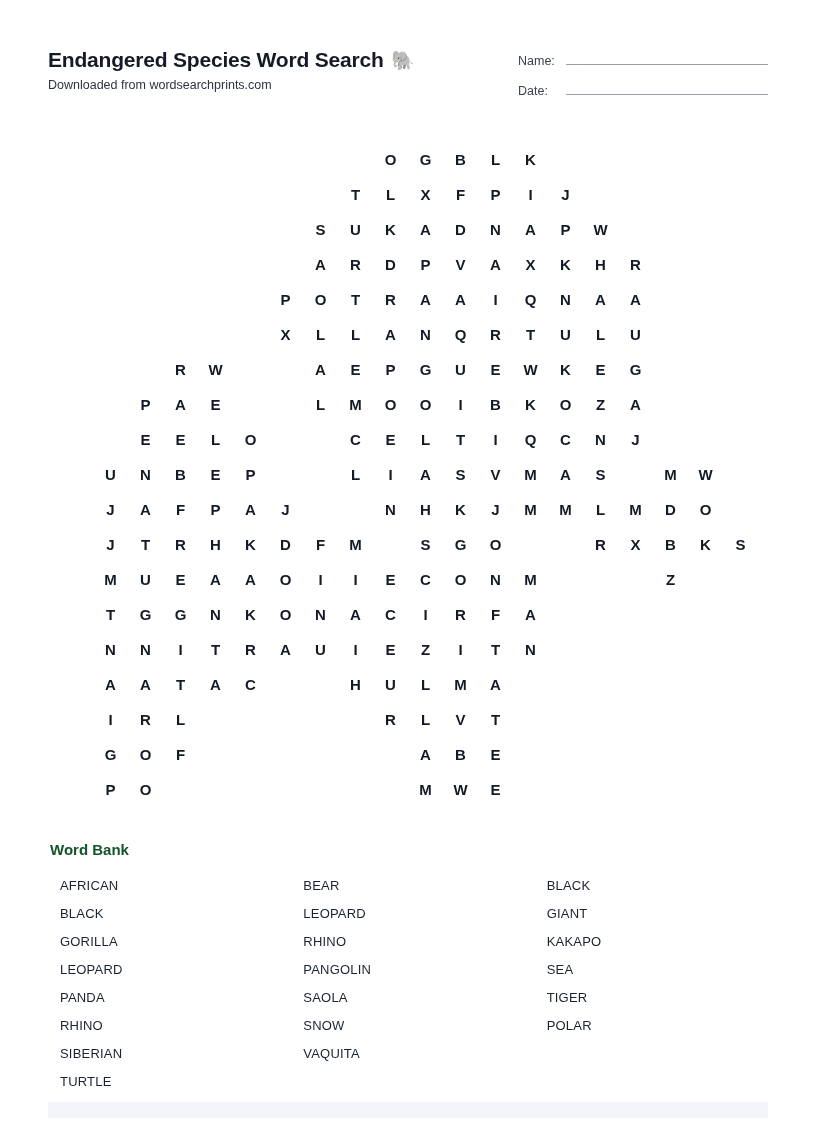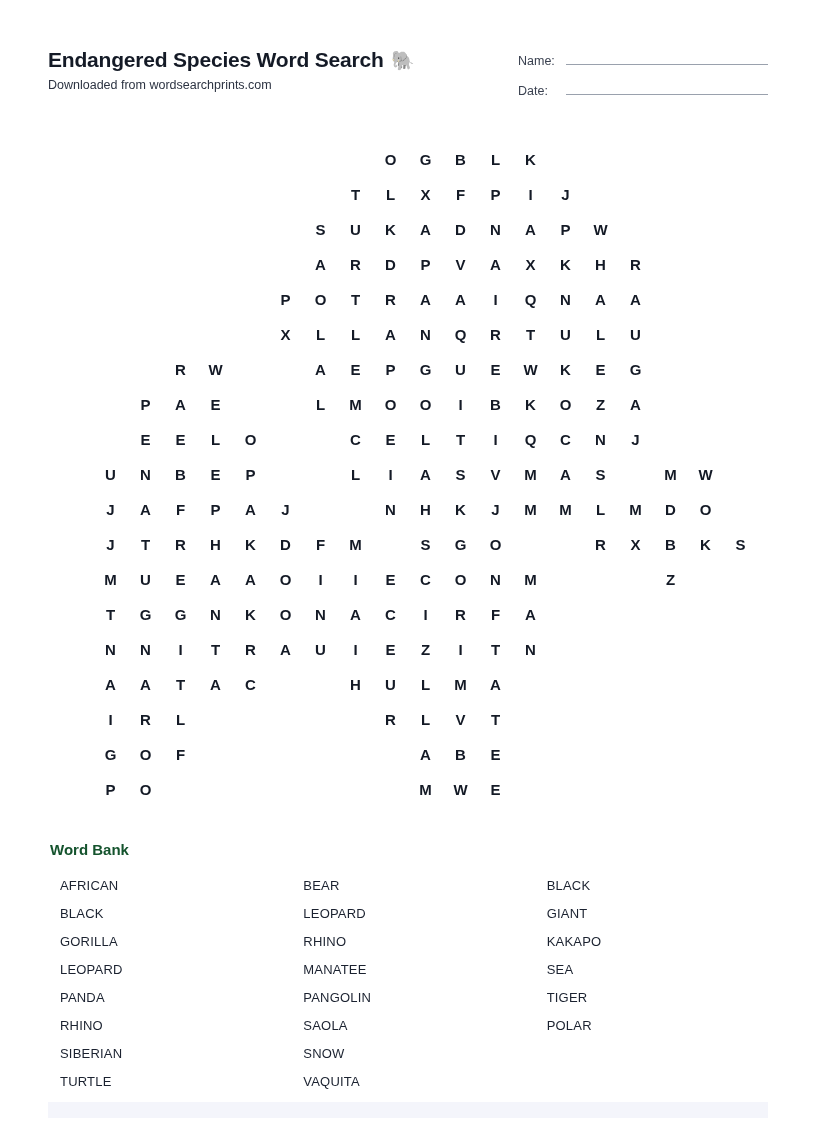--- a/index.html
+++ b/index.html
@@ -543,21 +543,20 @@
           <div class="wb-item">LEOPARD</div>
           <div class="wb-item">PANDA</div>
           <div class="wb-item">RHINO</div>
           <div class="wb-item">SIBERIAN</div>
           <div class="wb-item">TURTLE</div>
         </div>
         <div class="wb-col">
           <div class="wb-item">BEAR</div>
           <div class="wb-item">LEOPARD</div>
           <div class="wb-item">RHINO</div>
-          <div class="wb-item">MANATEE</div>
           <div class="wb-item">PANGOLIN</div>
           <div class="wb-item">SAOLA</div>
           <div class="wb-item">SNOW</div>
           <div class="wb-item">VAQUITA</div>
         </div>
         <div class="wb-col">
           <div class="wb-item">BLACK</div>
           <div class="wb-item">GIANT</div>
           <div class="wb-item">KAKAPO</div>
           <div class="wb-item">SEA</div>

